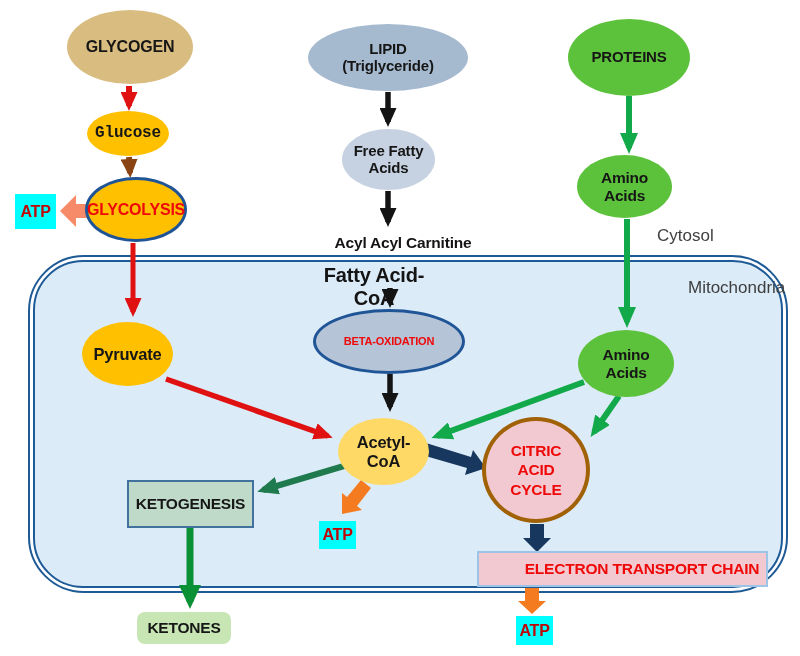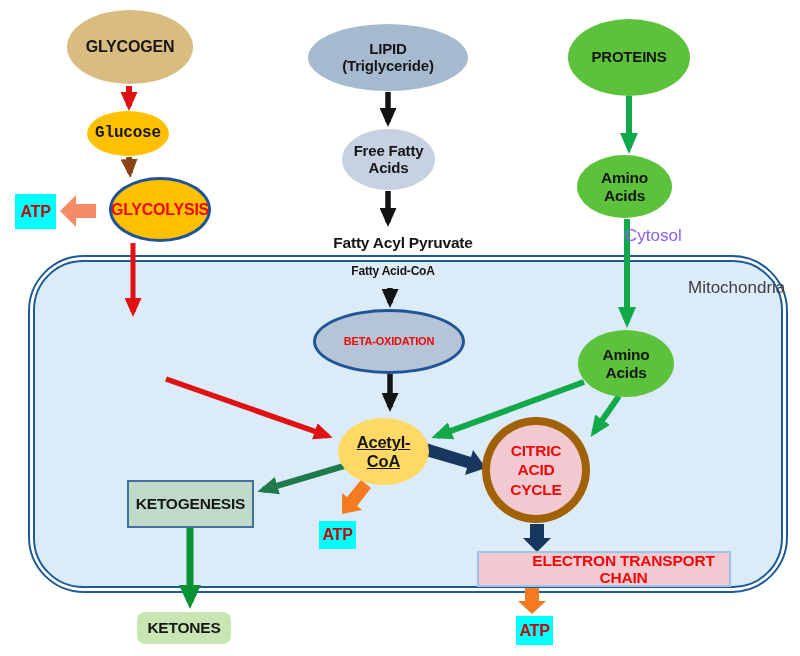--- a/index.html
+++ b/index.html
@@ -31,21 +31,21 @@
 </style>
 </head>
 <body>
 
 <div class="canvas">
 
   <div class="mito-outer">
     <div class="mito-inner"></div>
   </div>
 
-  <div class="regionLabel" style="left:625px;top:226px;font-size:17px;color:#8b5cf6;">Cytosol</div>
+  <div class="regionLabel" style="left:657px;top:226px;font-size:17px;color:#404040;">Cytosol</div>
   <div class="regionLabel" style="left:688px;top:278px;font-size:17px;color:#3d3d3d;">Mitochondria</div>
 
   <svg class="arrows" width="800" height="656" viewBox="0 0 800 656">
     <defs>
       <marker id="mRed" markerUnits="userSpaceOnUse" markerWidth="19" markerHeight="17" refX="14" refY="8.5" orient="auto">
         <path d="M0,0 L19,8.5 L0,17 z" fill="#DF1111"></path>
         </marker>
       <marker id="mBrown" markerUnits="userSpaceOnUse" markerWidth="19" markerHeight="17" refX="14" refY="8.5" orient="auto">
         <path d="M0,0 L19,8.5 L0,17 z" fill="#8A4413"></path>
         </marker>
@@ -89,74 +89,77 @@
   </svg>
 
   <div class="nd ell tan" style="left:67px;top:10px;width:126px;height:74px;font-size:16px;">
     <span>GLYCOGEN</span>
   </div>
 
   <div class="nd ell gold" style="left:87px;top:111px;width:82px;height:45px;font-size:16px;font-family:Liberation Mono, monospace;">
     <span>Glucose</span>
   </div>
 
-  <div class="nd ell gold redtxt" style="left:85px;top:177px;width:102px;height:65px;font-size:16px;border:3px solid #1F5597;margin-left:24px;">
+  <div class="nd ell gold redtxt" style="left:85px;top:177px;width:102px;height:65px;font-size:16px;border:3px solid #1F5597;">
     <span>GLYCOLYSIS</span>
   </div>
 
   <div class="nd atp" style="left:15px;top:194px;width:41px;height:35px;">
     <span>ATP</span>
   </div>
 
   <div class="nd ell bluegray" style="left:308px;top:24px;width:160px;height:67px;font-size:15px;">
     <span style="width:122px;">LIPID (Triglyceride)</span>
   </div>
 
   <div class="nd ell bluegrayLight" style="left:342px;top:129px;width:93px;height:61px;font-size:15px;">
     <span style="width:78px;">Free Fatty Acids</span>
   </div>
 
-  <div class="freeText" style="left:318px;top:234px;width:170px;font-size:15.5px;">Fatty Acyl Pyruvate</div>
+  <div class="freeText" style="left:318px;top:234px;width:170px;font-size:15.5px;">Acyl Acyl Carnitine</div>
 
-  <div class="freeText" style="left:328px;top:264px;width:130px;font-size:12px;">Fatty Acid-CoA</div>
+  <div class="freeText" style="left:309px;top:264px;width:130px;font-size:20px;">Fatty Acid-CoA</div>
 
   <div class="nd ell green" style="left:568px;top:19px;width:122px;height:77px;font-size:15px;">
     <span>PROTEINS</span>
   </div>
 
   <div class="nd ell green" style="left:577px;top:155px;width:95px;height:63px;font-size:15.5px;">
     <span style="width:60px;">Amino Acids</span>
   </div>
 
   <div class="nd ell green" style="left:578px;top:330px;width:96px;height:67px;font-size:15.5px;">
     <span style="width:60px;">Amino Acids</span>
   </div>
 
   <div class="nd ell bluegray redtxt" style="left:313px;top:309px;width:152px;height:65px;font-size:11px;border:3px solid #1F5597;background:#B5C4D6;">
     <span>BETA-OXIDATION</span>
   </div>
 
+  <div class="nd ell gold" style="left:82px;top:322px;width:91px;height:64px;font-size:16.5px;">
+    <span>Pyruvate</span>
+  </div>
 
-  <div class="nd ell paleGold" style="left:338px;top:418px;width:91px;height:67px;font-size:16.5px;text-decoration:underline;">
+  <div class="nd ell paleGold" style="left:338px;top:418px;width:91px;height:67px;font-size:16.5px;">
     <span style="width:70px;">Acetyl-CoA</span>
   </div>
 
-  <div class="nd ell redtxt" style="left:482px;top:417px;width:108px;height:106px;font-size:15.5px;background:#F2C9D1;border:8px solid #a16207;line-height:1.25;">
+  <div class="nd ell redtxt" style="left:482px;top:417px;width:108px;height:106px;font-size:15.5px;background:#F2C9D1;border:4px solid #a16207;line-height:1.25;">
     <span style="width:70px;">CITRIC ACID CYCLE</span>
   </div>
 
   <div class="nd" style="left:127px;top:480px;width:127px;height:48px;font-size:15.5px;background:#C0DAC9;border:2px solid #41719C;">
     <span>KETOGENESIS</span>
   </div>
 
   <div class="nd atp" style="left:319px;top:521px;width:37px;height:28px;">
     <span>ATP</span>
   </div>
 
-  <div class="nd redtxt" style="left:477px;top:551px;width:254px;height:36px;font-size:15.5px;background:#F2C9D1;border:2px solid #9DC3E6;padding-left:39px;">
+  <div class="nd redtxt" style="left:477px;top:551px;width:291px;height:36px;font-size:15.5px;background:#F2C9D1;border:2px solid #9DC3E6;padding-left:39px;">
     <span>ELECTRON TRANSPORT CHAIN</span>
   </div>
 
   <div class="nd" style="left:137px;top:612px;width:94px;height:32px;font-size:15.5px;background:#C8E6B4;border-radius:8px;">
     <span>KETONES</span>
   </div>
 
   <div class="nd atp" style="left:516px;top:616px;width:37px;height:29px;">
     <span>ATP</span>
   </div>

